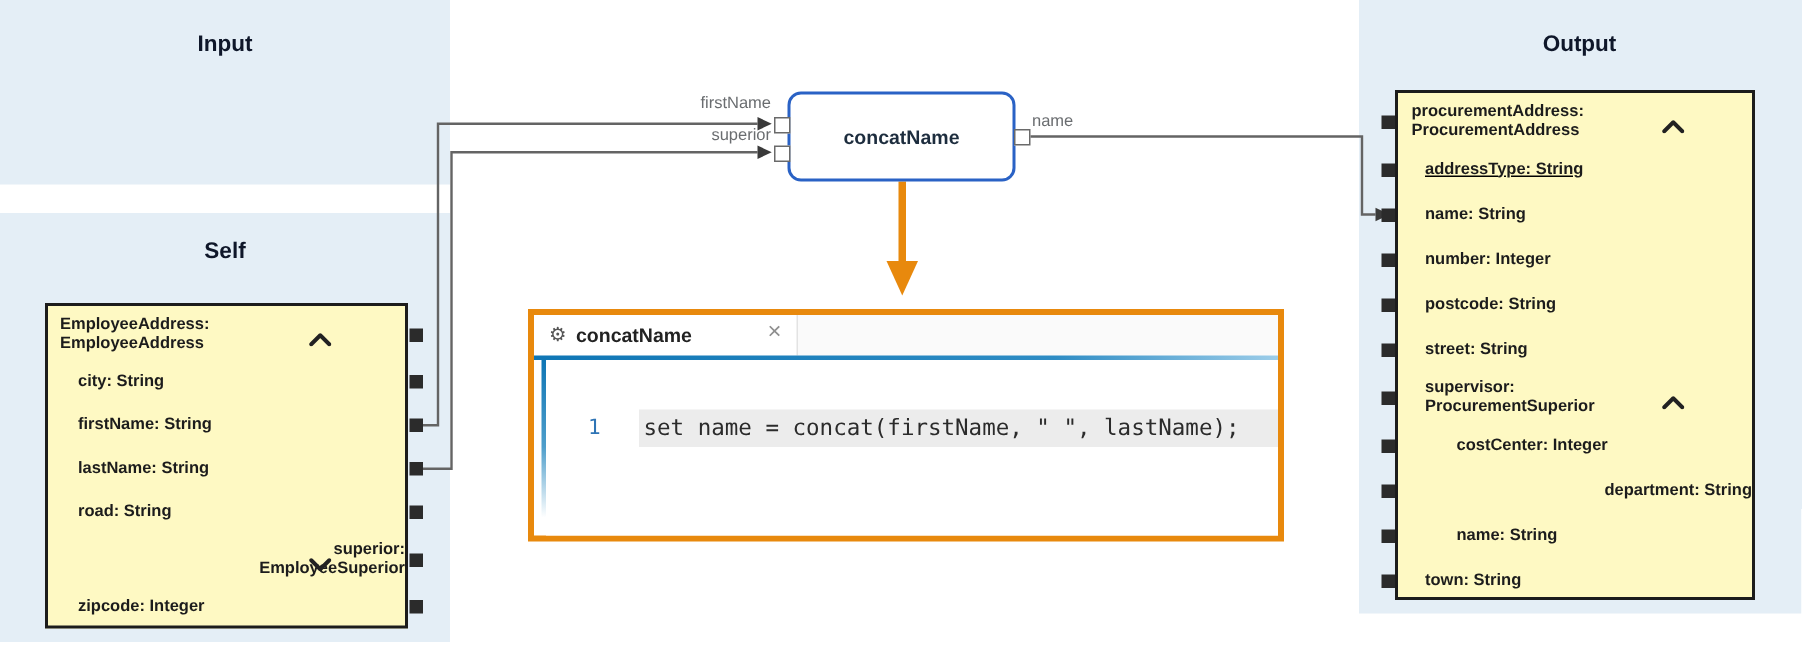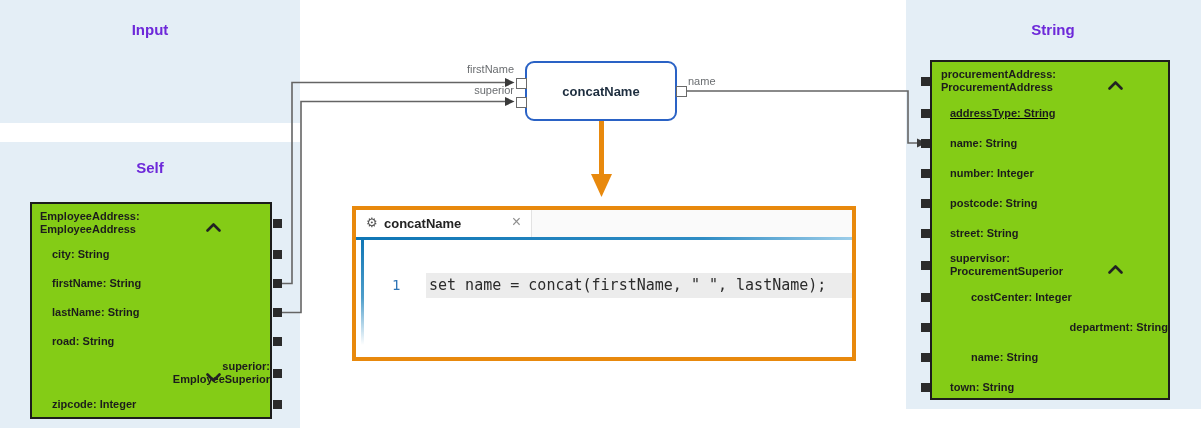--- a/index.html
+++ b/index.html
@@ -3,22 +3,22 @@
 <meta charset="utf-8">
 <style>
   html,body{margin:0;padding:0;}
   body{
     width:1201px;height:432px;position:relative;overflow:hidden;
     background:#ffffff;font-family:"Liberation Sans",sans-serif;
     --panel-blue:#E4EEF6;--node-blue:#2A62C5;--orange:#E8890D;
     --ul-blue:#0F76B5;--ink:#1C1C1C;
   }
   .bluepanel{position:absolute;background:var(--panel-blue);}
-  .sec-title{position:absolute;font-size:15px;font-weight:bold;color:#6d28d9;transform:translateX(-50%);white-space:nowrap;}
-  .treebox{position:absolute;background:#84cc16;border:2px solid #1C1C1C;box-sizing:border-box;}
+  .sec-title{position:absolute;font-size:15px;font-weight:bold;color:#0f172a;transform:translateX(-50%);white-space:nowrap;}
+  .treebox{position:absolute;background:#fef9c3;border:2px solid #1C1C1C;box-sizing:border-box;}
   .tree-row{position:absolute;left:0;right:0;display:flex;flex-direction:column;justify-content:center;box-sizing:border-box;cursor:default;}
   .tree-row .tl{font-size:11px;font-weight:bold;color:var(--ink);line-height:13px;white-space:nowrap;}
   .chev{position:absolute;}
   .port-sq{position:absolute;width:9px;height:9px;background:#2B2B2B;}
   .overlay{position:absolute;left:0;top:0;pointer-events:none;}
   .fnode{position:absolute;left:525px;top:61px;width:152px;height:60px;background:#fff;
     border:2.5px solid var(--node-blue);border-radius:9px;box-sizing:border-box;
     display:flex;align-items:center;justify-content:center;}
   .fnode span{font-size:13px;font-weight:bold;color:#1D2D3E;}
   .node-port{position:absolute;width:9px;height:9px;background:#fff;border:1.5px solid #6A6A6A;box-sizing:content-box;}
@@ -41,21 +41,21 @@
 </style>
 </head>
 <body style="--panel-blue: #E4EEF6; --node-blue: #2A62C5; --orange: #E8890D; --ul-blue: #0F76B5;">
 
 <div class="bluepanel" style="left:0;top:0;width:300px;height:123px;"></div>
 <div class="bluepanel" style="left:0;top:142px;width:300px;height:286px;"></div>
 <div class="bluepanel" style="left:906px;top:0;width:295px;height:409px;"></div>
 
 <div class="sec-title" style="left:150px;top:21px;">Input</div>
 <div class="sec-title" style="left:150px;top:159px;">Self</div>
-<div class="sec-title" style="left:1053px;top:21px;">String</div>
+<div class="sec-title" style="left:1053px;top:21px;">Output</div>
 
 <svg class="overlay" width="1201" height="432" viewBox="0 0 1201 432">
   <path d="M281.5 283.5 H292 V82.5 H505" fill="none" stroke="#646464" stroke-width="1.6"></path>
   <path d="M281.5 312.5 H301 V101.5 H505" fill="none" stroke="#646464" stroke-width="1.6"></path>
   <path d="M685 91 H908 V143 H917" fill="none" stroke="#646464" stroke-width="1.6"></path>
   <polygon points="505,78 514.5,82.5 505,87" fill="#3A3A3A"></polygon>
   <polygon points="505,97 514.5,101.5 505,106" fill="#3A3A3A"></polygon>
   <polygon points="917,138.5 926.5,143 917,147.5" fill="#3A3A3A"></polygon>
   <rect x="599" y="121" width="5" height="55" fill="#E8890D"></rect>
   <polygon points="591,174 612,174 601.5,197" fill="#E8890D"></polygon>

